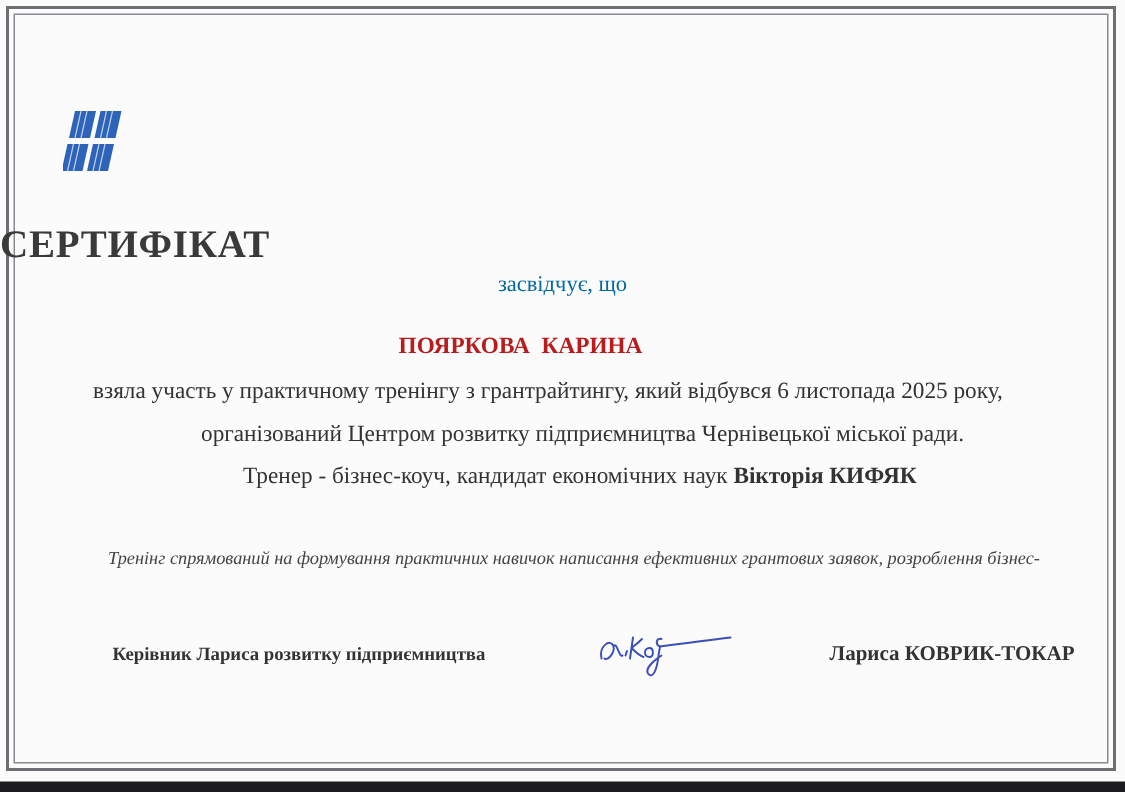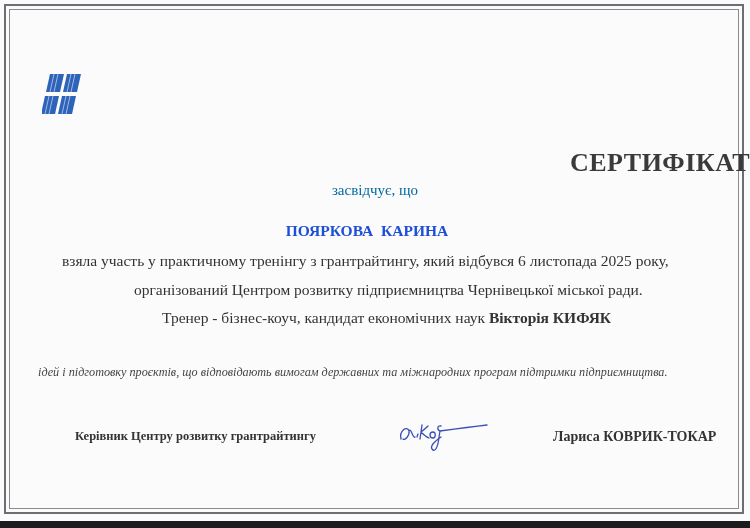--- a/index.html
+++ b/index.html
@@ -23,30 +23,30 @@
     }
     .logo { position: absolute; left: 42px; top: 72px; width: 170px; height: 48px; }
     .logo-mark { position: absolute; left: 0; top: 0; width: 48px; height: 44px; }
     .logo-text {
       position: absolute; left: 50px; top: 13px;
       font-family: "DejaVu Sans", sans-serif; font-weight: bold;
       font-size: 8.4px; line-height: 10px; color: #2d63b8; letter-spacing: 0.1px;
     }
     .logo-text div { white-space: nowrap; }
     .title {
-      position: absolute; left: 0; width: 750px; top: 148px; text-align: right;
+      position: absolute; left: 0; width: 750px; top: 148px; text-align: left;
       font-size: 26px; font-weight: bold; letter-spacing: 0.5px; color: #3a3a3a;
     }
     .subtitle {
       position: absolute; left: 0; width: 750px; top: 182px; text-align: center;
       font-size: 15px; color: #0369a1;
     }
     .recipient {
       position: absolute; left: 0; width: 694px; top: 222px; text-align: center;
-      font-size: 15.5px; font-weight: bold; word-spacing: 4px; color: #1d4ed8; padding-left: 20px;
+      font-size: 15.5px; font-weight: bold; word-spacing: 4px; color: #b91c1c;
     }
     .line1 { position: absolute; left: 62px; top: 252px; font-size: 15.5px; white-space: nowrap; text-align: center; }
     .line2 { position: absolute; left: 90px; top: 281px; font-size: 15.5px; white-space: nowrap; margin-left: 44px; }
     .line3 { position: absolute; left: 162px; top: 309px; font-size: 15.5px; white-space: nowrap; }
     .line3 b { color: #333; }
     .desc {
       position: absolute; left: 38px; width: 680px; top: 360px;
       font-size: 12.2px; font-style: italic; line-height: 25px; color: #444;
     }
     .desc .p1 { display: block; text-indent: 34px; white-space: nowrap; }
@@ -89,24 +89,24 @@
 
 <div class="title">СЕРТИФІКАТ</div>
 <div class="subtitle">засвідчує, що</div>
 <div class="recipient">ПОЯРКОВА  КАРИНА</div>
 
 <div class="line1">взяла участь у практичному тренінгу з грантрайтингу, який відбувся 6 листопада 2025 року,</div>
 <div class="line2">організований Центром розвитку підприємництва Чернівецької міської ради.</div>
 <div class="line3"><span>Тренер - бізнес-коуч, кандидат економічних наук </span><b>Вікторія КИФЯК</b></div>
 
 <div class="desc">
-  <span class="p2">ідей і підготовку проєктів, що відповідають вимогам державних та міжнародних програм підтримки підприємництва.</span>
+  <span class="p1">Тренінг спрямований на формування практичних навичок написання ефективних грантових заявок, розроблення бізнес-</span>
 </div>
 
-<div class="sign-role">Керівник Центру розвитку грантрайтингу</div>
+<div class="sign-role">Керівник Лариса розвитку підприємництва</div>
 <svg class="signature" viewBox="0 0 100 40">
   <g fill="none" stroke="#3a4fb8" stroke-width="1.3" stroke-linecap="round">
     <path d="M6,22 C4,14 12,8 14,14 C15,18 10,24 8,22 M14,14 C16,10 18,22 20,20"></path>
     <path d="M22,20 L23,17"></path>
     <path d="M27,8 L25,22 M26,15 C30,12 32,10 33,9 M26,15 C29,18 31,20 34,21"></path>
     <path d="M38,15 C34,15 34,21 38,21 C41,21 41,15 38,15"></path>
     <path d="M46,9 C42,8 42,13 45,14 L44,20 C43,30 40,36 37,32 C35,29 40,24 46,20"></path>
     <path d="M45,14 C60,12 75,10 92,8"></path>
   </g>
 </svg>

